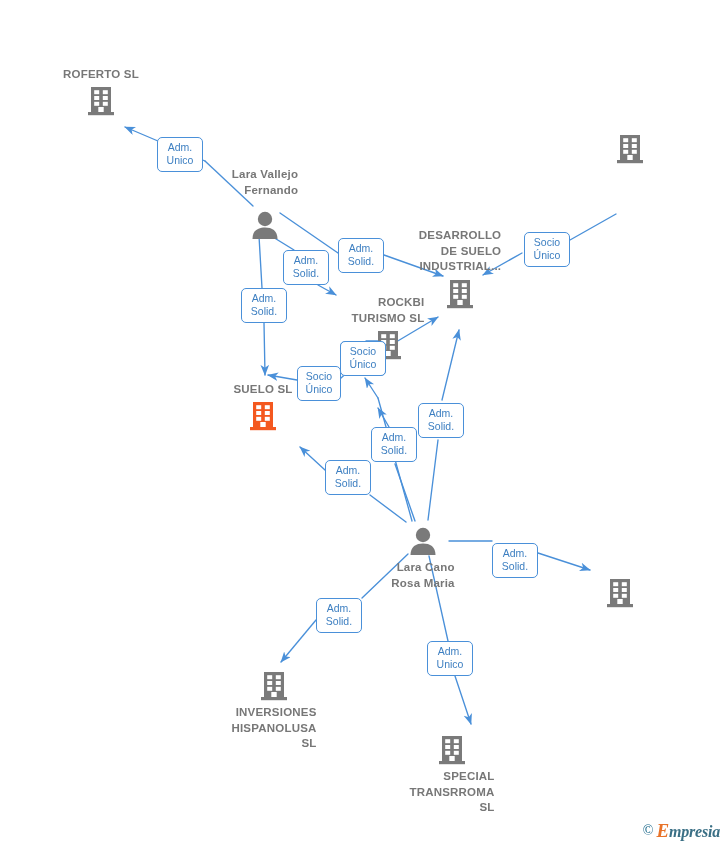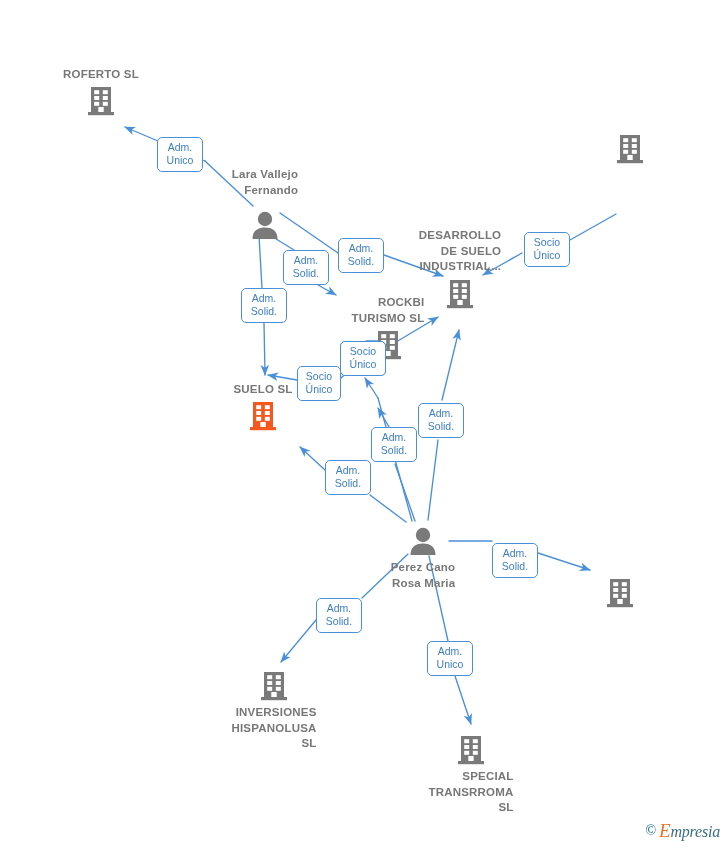--- a/index.html
+++ b/index.html
@@ -81,20 +81,21 @@
     color: #1d6a8c;
     font-size: 14px;
     font-family: "Liberation Serif", serif;
   }
   .wm-text {
     color: #e8732a;
     font-family: "Liberation Serif", serif;
     font-style: italic;
     font-size: 16px;
     letter-spacing: -0.2px;
+    font-weight: bold;
   }
   .wm-text .wm-cap {
     font-size: 19px;
   }
   .wm-tail {
     color: #3a6f85;
   }
 </style>
 </head>
 <body>
@@ -232,21 +233,21 @@
           </svg>
         </div>
       </div>
       <div class="node" style="left: 423px; top: 524px;">
         <div class="icon-wrap">
           <svg class="icon-wrap" viewBox="0 0 34 34" width="34" height="34">
             <circle cx="17" cy="11" r="7.2" fill="#7a7a7a"></circle>
             <path d="M 4.5 31 C 4.5 22.5 10 19.4 17 19.4 C 24 19.4 29.5 22.5 29.5 31 Z" fill="#7a7a7a"></path>
           </svg>
         </div>
-        <div class="node-label below">Perez Cano
+        <div class="node-label below">Lara Cano
 Rosa Maria</div>
       </div>
       <div class="node" style="left: 620px; top: 576px;">
         <div class="icon-wrap">
           <svg class="icon-wrap" viewBox="0 0 34 34" width="34" height="34">
             <rect x="7" y="3" width="20" height="25" fill="#7a7a7a"></rect>
             <rect x="4" y="28" width="26" height="3.2" fill="#7a7a7a"></rect>
             <rect x="10.2" y="6.2" width="5" height="4" fill="#ffffff"></rect>
             <rect x="18.8" y="6.2" width="5" height="4" fill="#ffffff"></rect>
             <rect x="10.2" y="12" width="5" height="4" fill="#ffffff"></rect>
@@ -268,21 +269,21 @@
             <rect x="18.8" y="12" width="5" height="4" fill="#ffffff"></rect>
             <rect x="10.2" y="17.8" width="5" height="4" fill="#ffffff"></rect>
             <rect x="18.8" y="17.8" width="5" height="4" fill="#ffffff"></rect>
             <rect x="14.3" y="23" width="5.4" height="5" fill="#ffffff"></rect>
           </svg>
         </div>
         <div class="node-label below">INVERSIONES
 HISPANOLUSA
 SL</div>
       </div>
-      <div class="node" style="left: 471px; top: 733px;">
+      <div class="node" style="left: 452px; top: 733px;">
         <div class="icon-wrap">
           <svg class="icon-wrap" viewBox="0 0 34 34" width="34" height="34">
             <rect x="7" y="3" width="20" height="25" fill="#7a7a7a"></rect>
             <rect x="4" y="28" width="26" height="3.2" fill="#7a7a7a"></rect>
             <rect x="10.2" y="6.2" width="5" height="4" fill="#ffffff"></rect>
             <rect x="18.8" y="6.2" width="5" height="4" fill="#ffffff"></rect>
             <rect x="10.2" y="12" width="5" height="4" fill="#ffffff"></rect>
             <rect x="18.8" y="12" width="5" height="4" fill="#ffffff"></rect>
             <rect x="10.2" y="17.8" width="5" height="4" fill="#ffffff"></rect>
             <rect x="18.8" y="17.8" width="5" height="4" fill="#ffffff"></rect>

